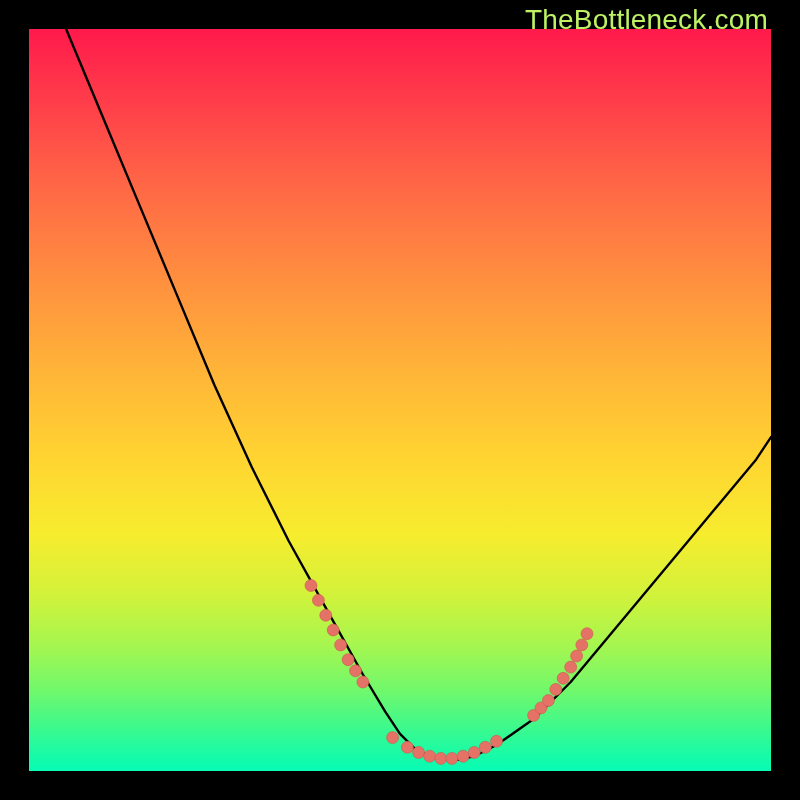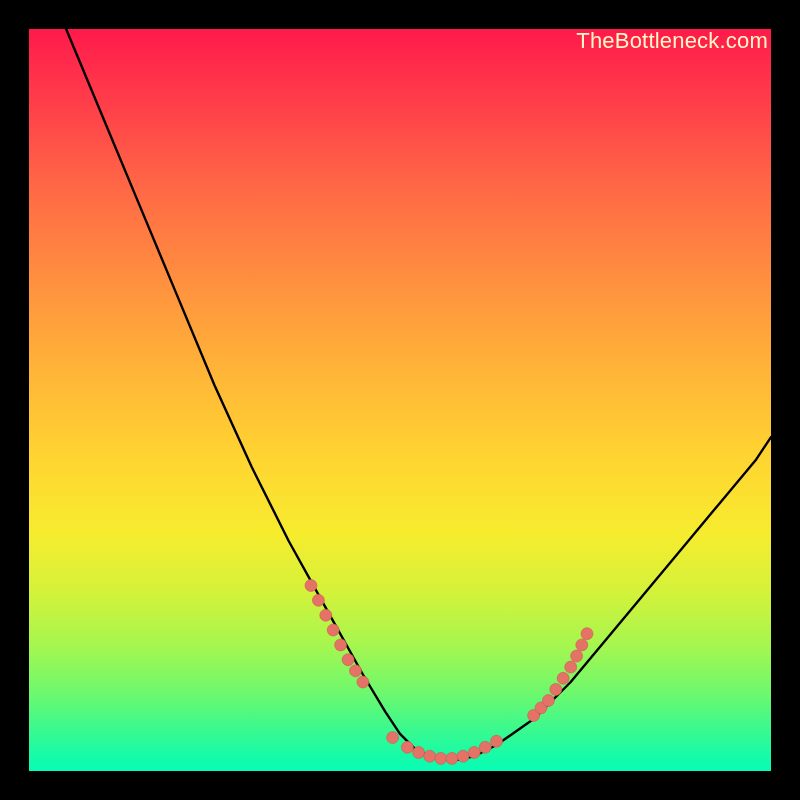--- a/index.html
+++ b/index.html
@@ -40,25 +40,24 @@
       #72f86b 89%,
       #3ef98c 94%,
       #16fba8 98%,
       #08fcb6 100%
     );
   }
   .watermark {
     position: absolute;
     top: 4px;
     right: 32px;
-    color: #fef9c3;
-    font-size: 22px;
+    color: #bef264;
+    font-size: 28px;
     font-weight: 500;
     letter-spacing: 0.2px;
-    margin-top: 24px;
   }
   svg.curve {
     position: absolute;
     left: 0;
     top: 0;
     width: 742px;
     height: 742px;
     overflow: visible;
   }
   .line {

